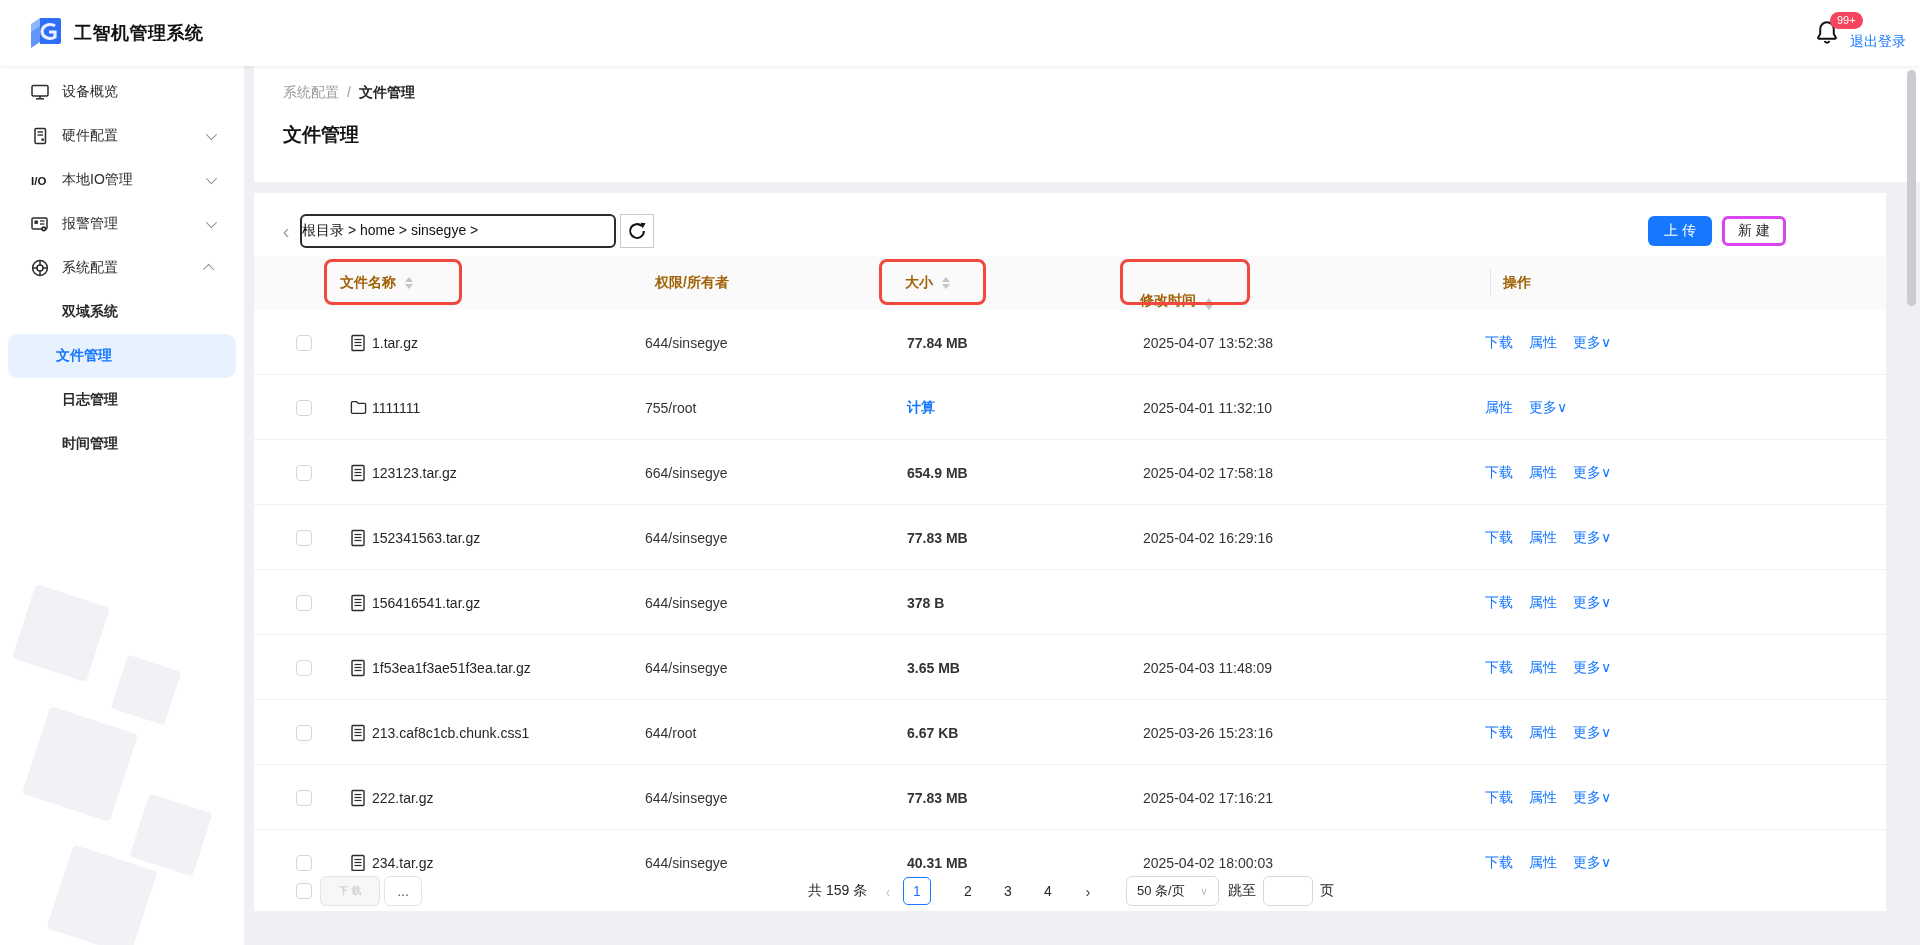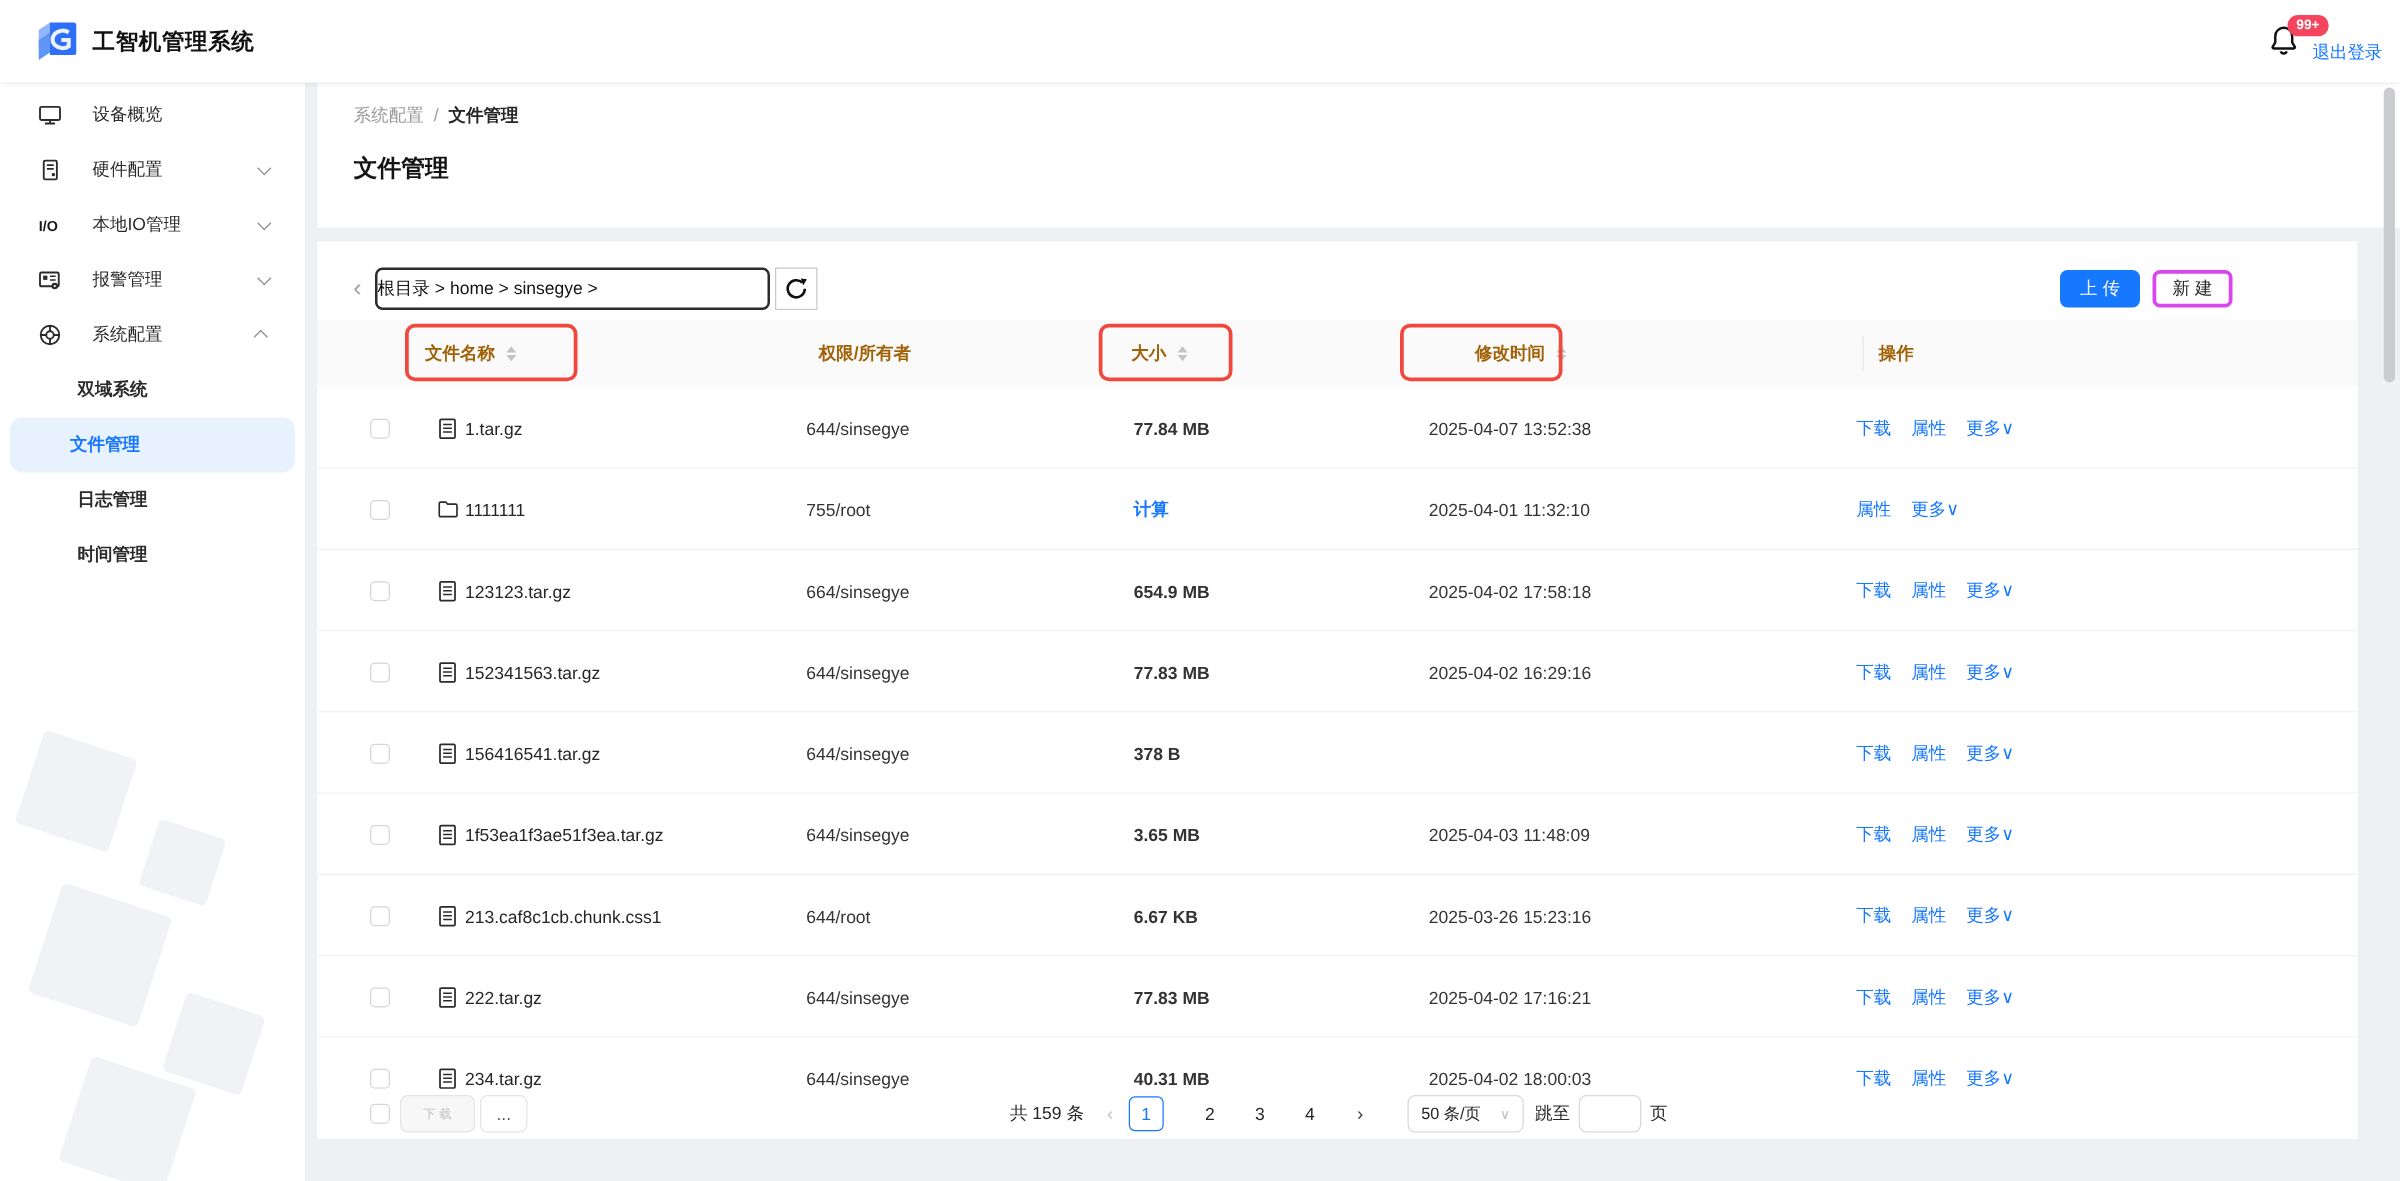--- a/index.html
+++ b/index.html
@@ -7,26 +7,26 @@
   body { position:relative; background:#eef0f3; font-family:"Liberation Sans","DejaVu Sans",sans-serif; color:#262626; overflow:hidden; }
 
   
   .header { position:absolute; top:0; left:0; width:1920px; height:66px; background:#fff;
             box-shadow:0 1px 4px rgba(0,0,0,.08); z-index:30; display:flex; align-items:center; }
   .logo-wrap { display:flex; align-items:center; margin-left:28px; }
   .app-title { font-size:18px; font-weight:bold; color:#111; margin-left:12px; letter-spacing:.5px; }
   .header-right { position:absolute; right:14px; top:0; height:66px; display:flex; align-items:center; }
   .bell-wrap { position:relative; width:30px; height:34px; margin-top:6px; cursor:pointer; }
   .badge { position:absolute; top:-7px; left:16px; background:#f5455e; color:#fff; font-size:11px;
-           line-height:17px; padding:0 7px; border-radius:9px; font-weight:bold;text-align:right; }
+           line-height:17px; padding:0 7px; border-radius:9px; font-weight:normal;text-align:right; }
   .logout { color:#1677ff; font-size:14px; margin-left:6px; margin-top:18px; cursor:pointer; }
 
   
   .sidebar { position:absolute; top:66px; left:0; width:244px; height:879px; background:#fff; z-index:5; padding-top:4px; }
-  .side-item { position:relative; height:44px; display:flex; align-items:center; padding-left:30px; font-size:14px; color:#2b2b2b; cursor:pointer;gap:12px; }
+  .side-item { position:relative; height:44px; display:flex; align-items:center; padding-left:30px; font-size:14px; color:#2b2b2b; cursor:pointer; }
   .side-item .lbl { margin-left:12px; }
   .chev { width:8px; height:8px; border-right:1.6px solid #8a8a8a; border-bottom:1.6px solid #8a8a8a;
           margin-left:auto; margin-right:30px; transform:rotate(45deg) translateY(-2px); }
   .chev.up { transform:rotate(225deg) translateY(-2px); }
   .submenu .side-item { padding-left:62px;font-weight:bold; }
   .submenu .side-item.active { background:#e8f1fe; border-radius:10px; margin:0 8px; padding-left:48px;
                                color:#1677ff; font-weight:bold; }
   .collapse-handle { position:absolute; left:237px; top:424px; width:0; height:0;
                      border-top:6px solid transparent; border-bottom:6px solid transparent; border-right:7px solid #5f6368; cursor:pointer; }
   .wm { position:absolute; background:#f1f2f6; transform:rotate(18deg); border-radius:4px; z-index:0; }
@@ -241,21 +241,21 @@
     <div class="th" style="left:401px;">
       <span>权限/所有者</span>
     </div>
     <div class="th" style="left:651px;">
       <span>大小</span>
       <span class="sorter">
           <i class="s-up"></i>
           <i class="s-dn"></i>
         </span>
     </div>
-    <div class="th" style="left:926px;">
+    <div class="th" style="left:886px;align-items:flex-end;">
       <span>修改时间</span>
       <span class="sorter">
           <i class="s-up"></i>
           <i class="s-dn"></i>
         </span>
     </div>
     <div class="th-divider"></div>
     <div class="th" style="left:1249px;">
       <span>操作</span>
     </div>

